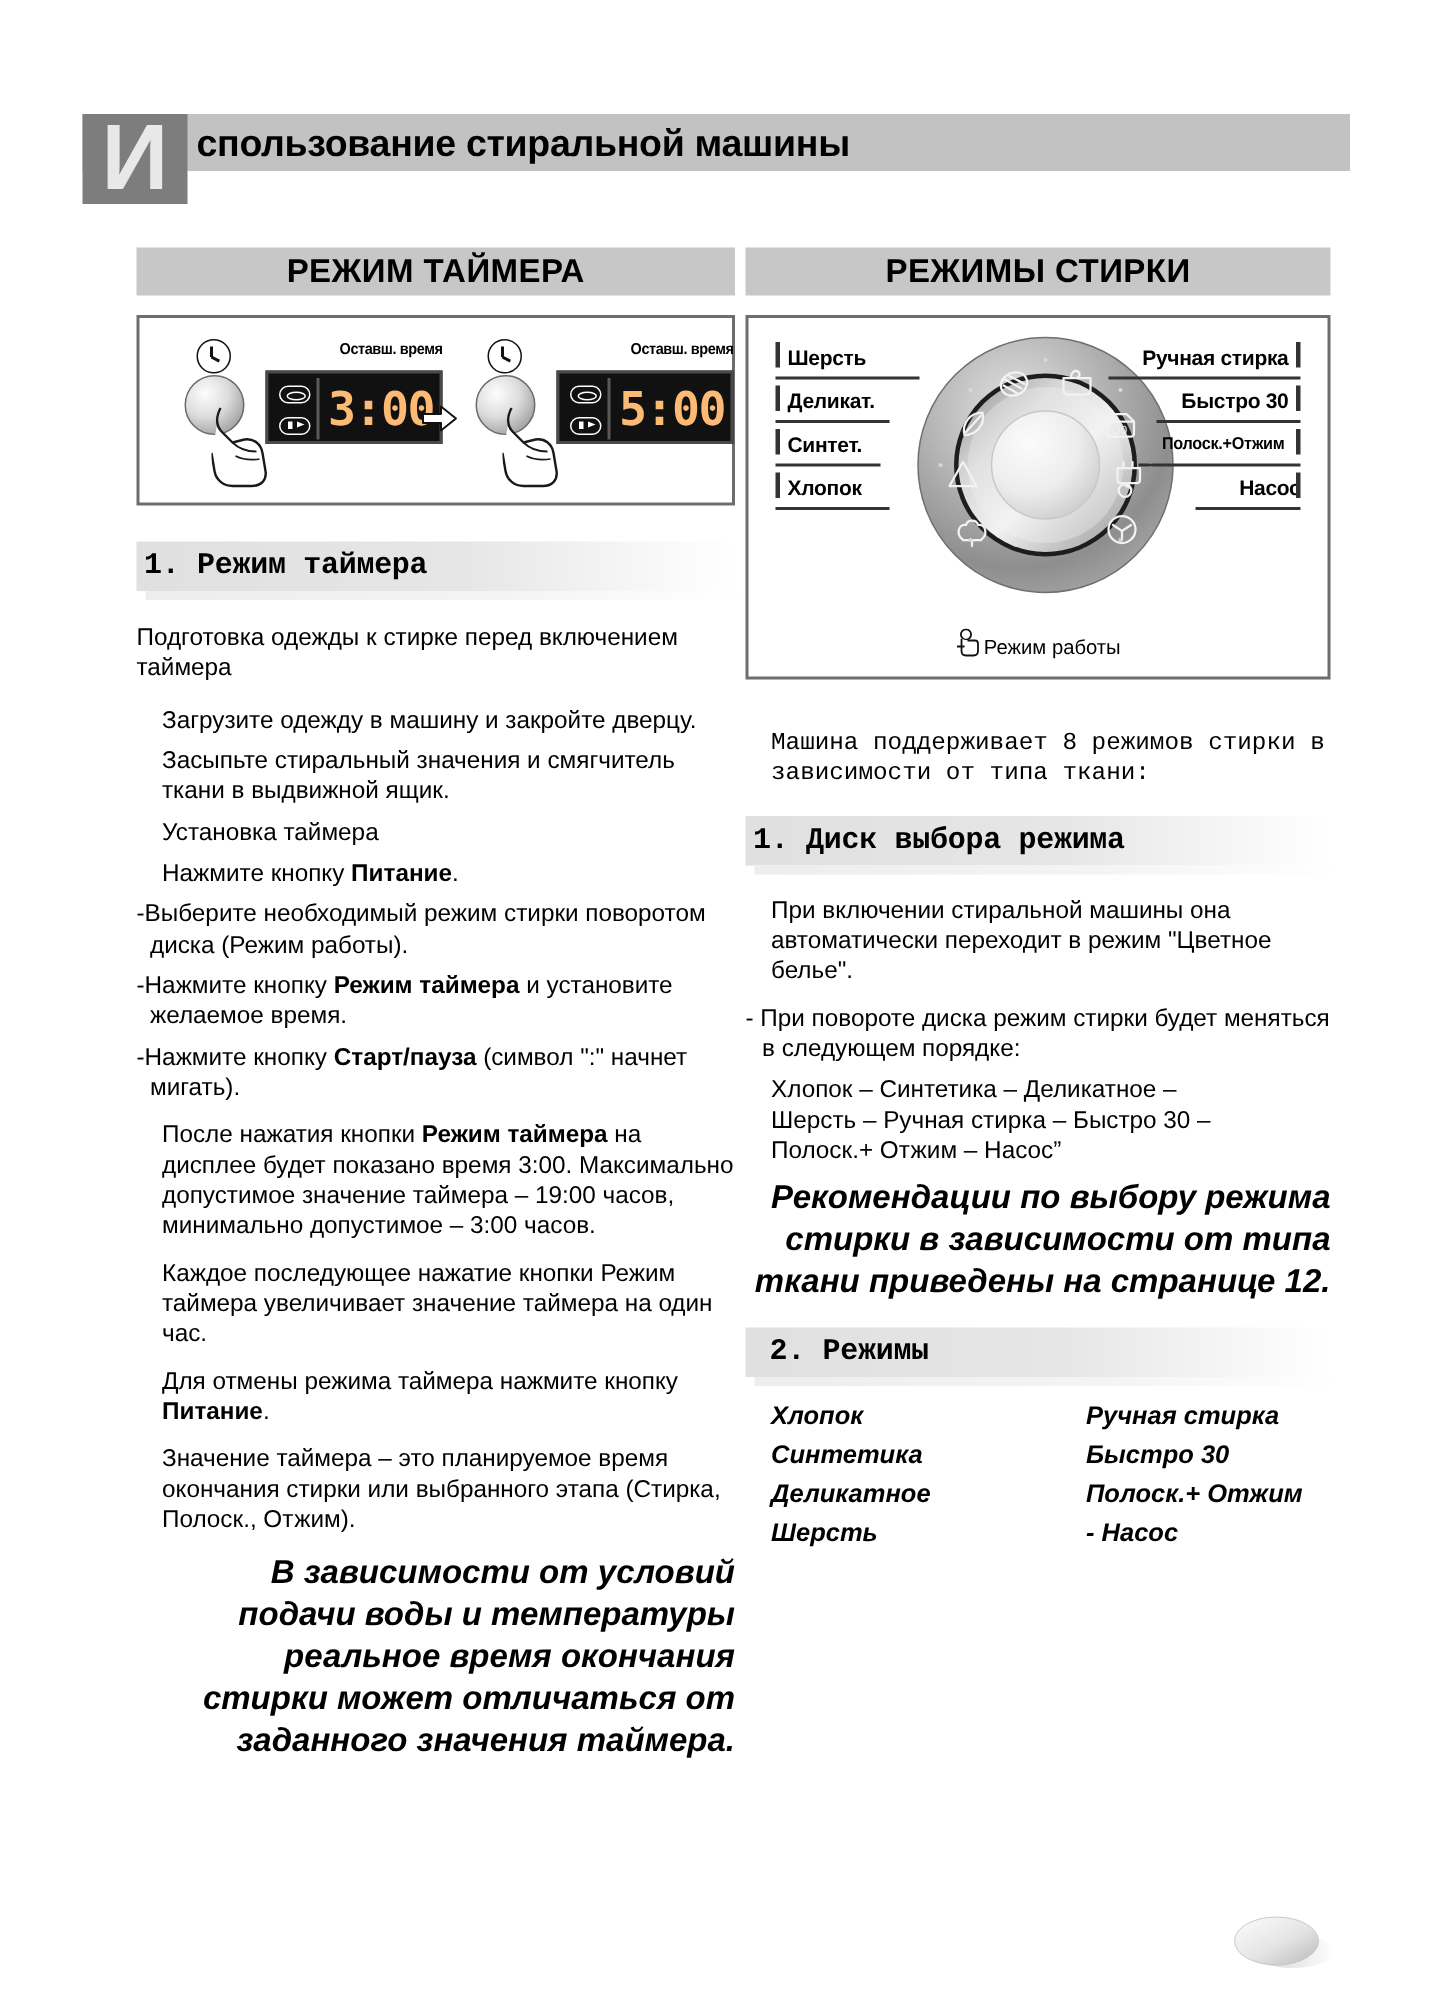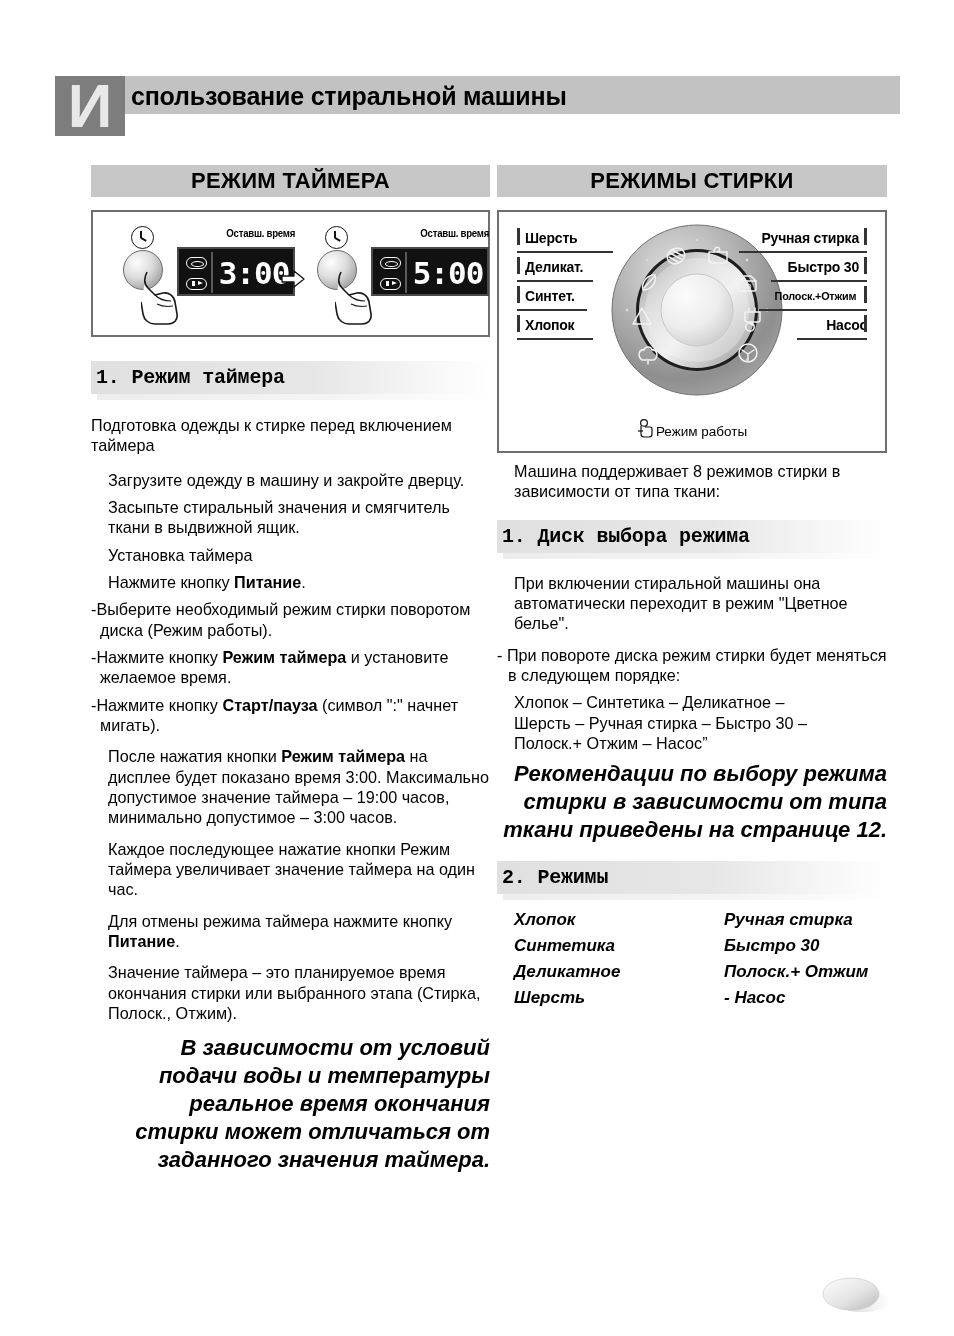--- a/index.html
+++ b/index.html
@@ -147,21 +147,21 @@
     border-bottom: 2.6px solid transparent;
   }
   .lcd-sep {
     position: absolute; left: 32px; top: 3px;
     width: 1.5px; height: 41px; background: #5a5a5a;
   }
   .lcd-time {
     position: absolute; left: 36px; top: 4px;
     width: 78px; height: 40px;
     display: flex; align-items: center; justify-content: center;
-    color: #ffffff;
+    color: #fdba74;
     font-family: "DejaVu Sans Mono", monospace;
     font-size: 31px;
     font-weight: bold;
     letter-spacing: -1px;
   }
   .remaining-label {
     position: absolute; left: 62px; top: 1px;
     width: 118px;
     text-align: right;
     font-size: 10.5px;
@@ -478,39 +478,39 @@
             <circle cx="7" cy="4" r="3.4" fill="none" stroke="#111" stroke-width="1.2"></circle>
             <path d="M4 7 L4 15 Q4 18 7 18 L12 18 Q15 18 15 15 L15 10 Q15 8 13 8 L8 8" fill="#fff" stroke="#111" stroke-width="1.2" stroke-linejoin="round"></path>
             <path d="M1 12 L6 12" stroke="#111" stroke-width="1.2"></path>
           </svg>
           <span>Режим работы</span>
         </span>
       </div>
     </div>
   </div>
 
-  <div class="body-text" style="margin-top:8px; padding-left:17px;">Машина поддерживает 8 режимов стирки в зависимости от типа ткани:</div>
+  <div class="body-text" style="margin-top:32px; padding-left:17px;font-family:Liberation Mono, monospace;">Машина поддерживает 8 режимов стирки в зависимости от типа ткани:</div>
 
   <div class="sub-header" style="margin-top:18px;">
     <span>1. Диск выбора режима</span>
   </div>
 
   <div class="body-text" style="margin-top:20px;">
     <p class="p-indent">При включении стиральной машины она автоматически переходит в режим "Цветное белье".</p>
     <div class="gap-m"></div>
     <p class="p-dash2">- При повороте диска режим стирки будет меняться в следующем порядке:</p>
     <div class="gap-s"></div>
     <p class="p-indent"> Хлопок – Синтетика – Деликатное –</p>
     <p class="p-indent">Шерсть – Ручная стирка – Быстро 30 –</p>
     <p class="p-indent">Полоск.+ Отжим – Насос”</p>
     <div class="gap-s"></div>
     <p class="bolditalic p-flush">Рекомендации по выбору режима стирки в зависимости от типа ткани приведены на странице 12.</p>
   </div>
 
-  <div class="sub-header" style="margin-top:17px;">
+  <div class="sub-header" style="margin-top:17px;padding-left:11px;">
     <span>2. Режимы</span>
   </div>
 
   <div id="modes-list">
     <div>Хлопок</div>
     <div>Ручная стирка</div>
     <div>Синтетика</div>
     <div>Быстро 30</div>
     <div>Деликатное</div>
     <div>Полоск.+ Отжим</div>

